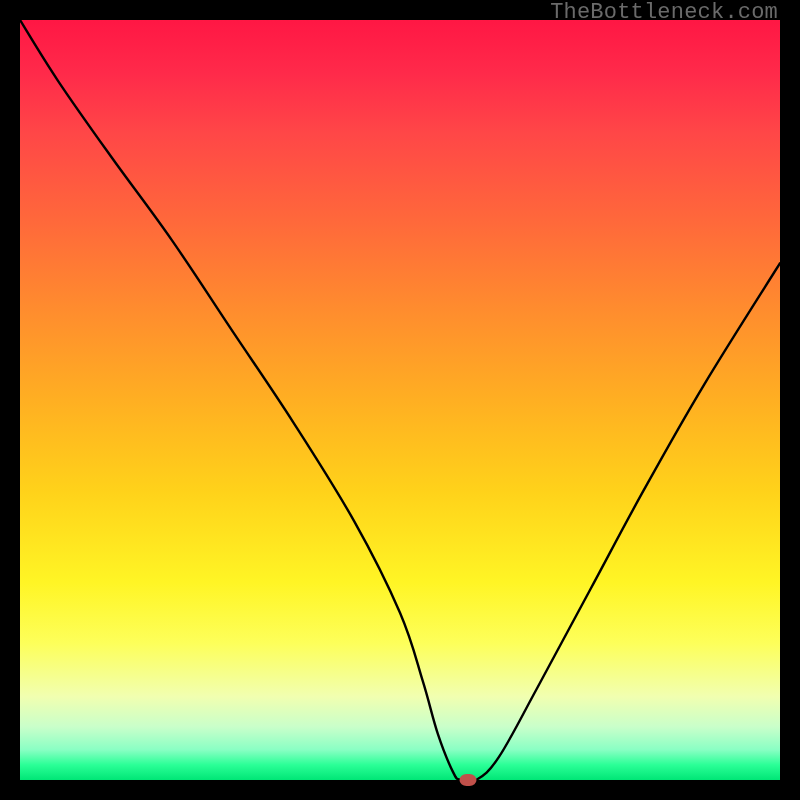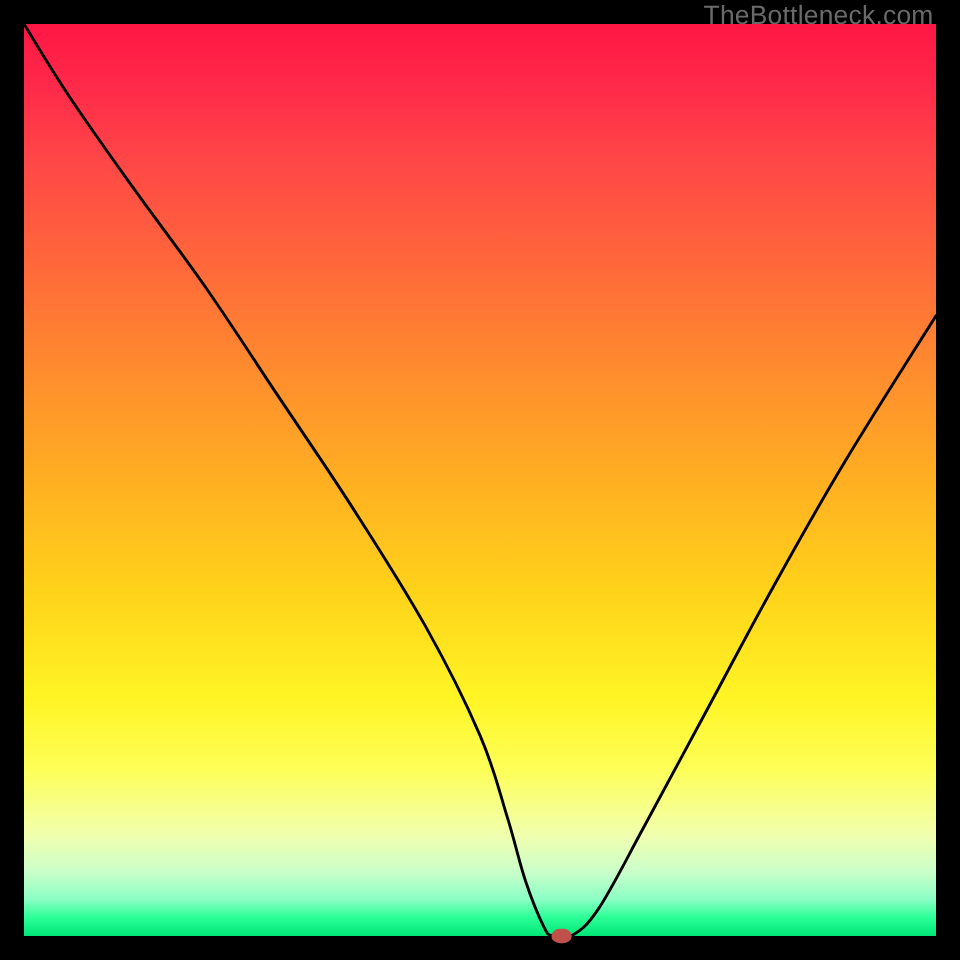--- a/index.html
+++ b/index.html
@@ -11,20 +11,21 @@
     overflow: hidden;
     font-family: Arial, Helvetica, sans-serif;
   }
   .frame {
     position: absolute;
     left: 0;
     top: 0;
     width: 800px;
     height: 800px;
     background: #000;
+    font-family: Liberation Mono, monospace;
   }
   .plot {
     position: absolute;
     left: 20px;
     top: 20px;
     width: 760px;
     height: 760px;
     background: linear-gradient(
       to bottom,
       #ff1744 0%,

